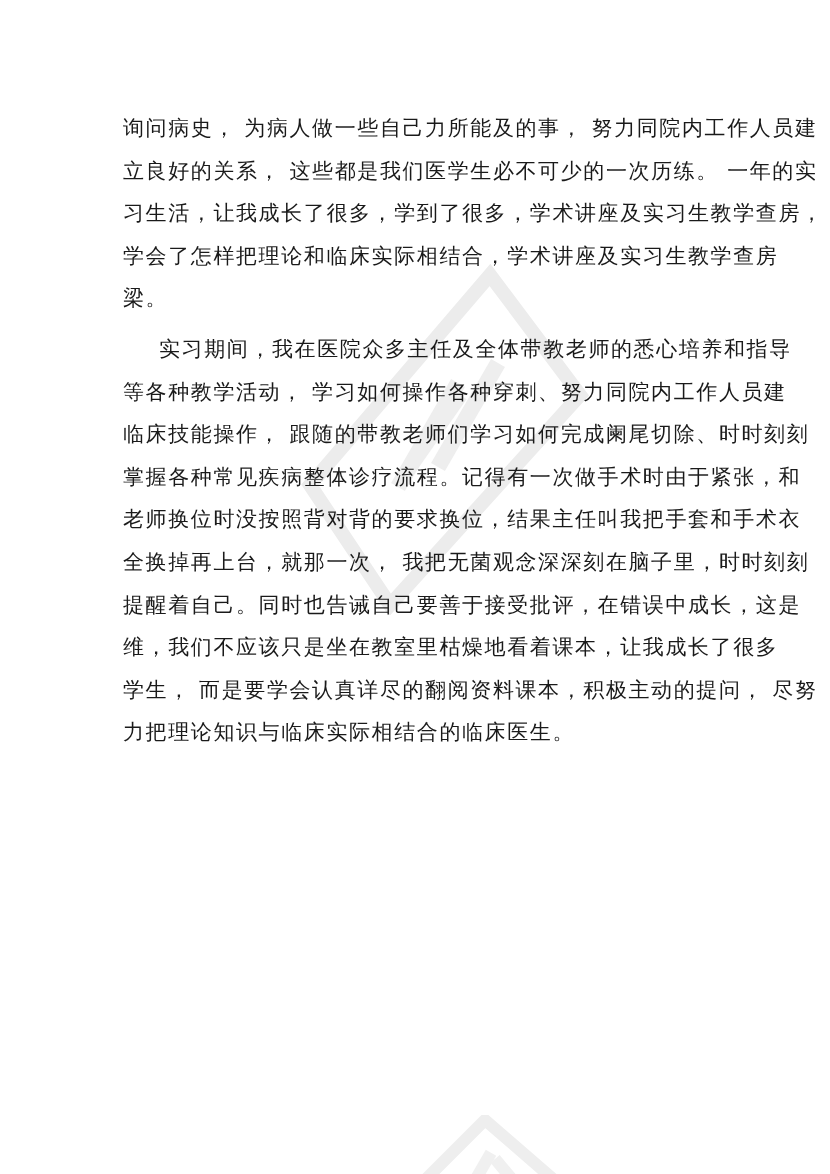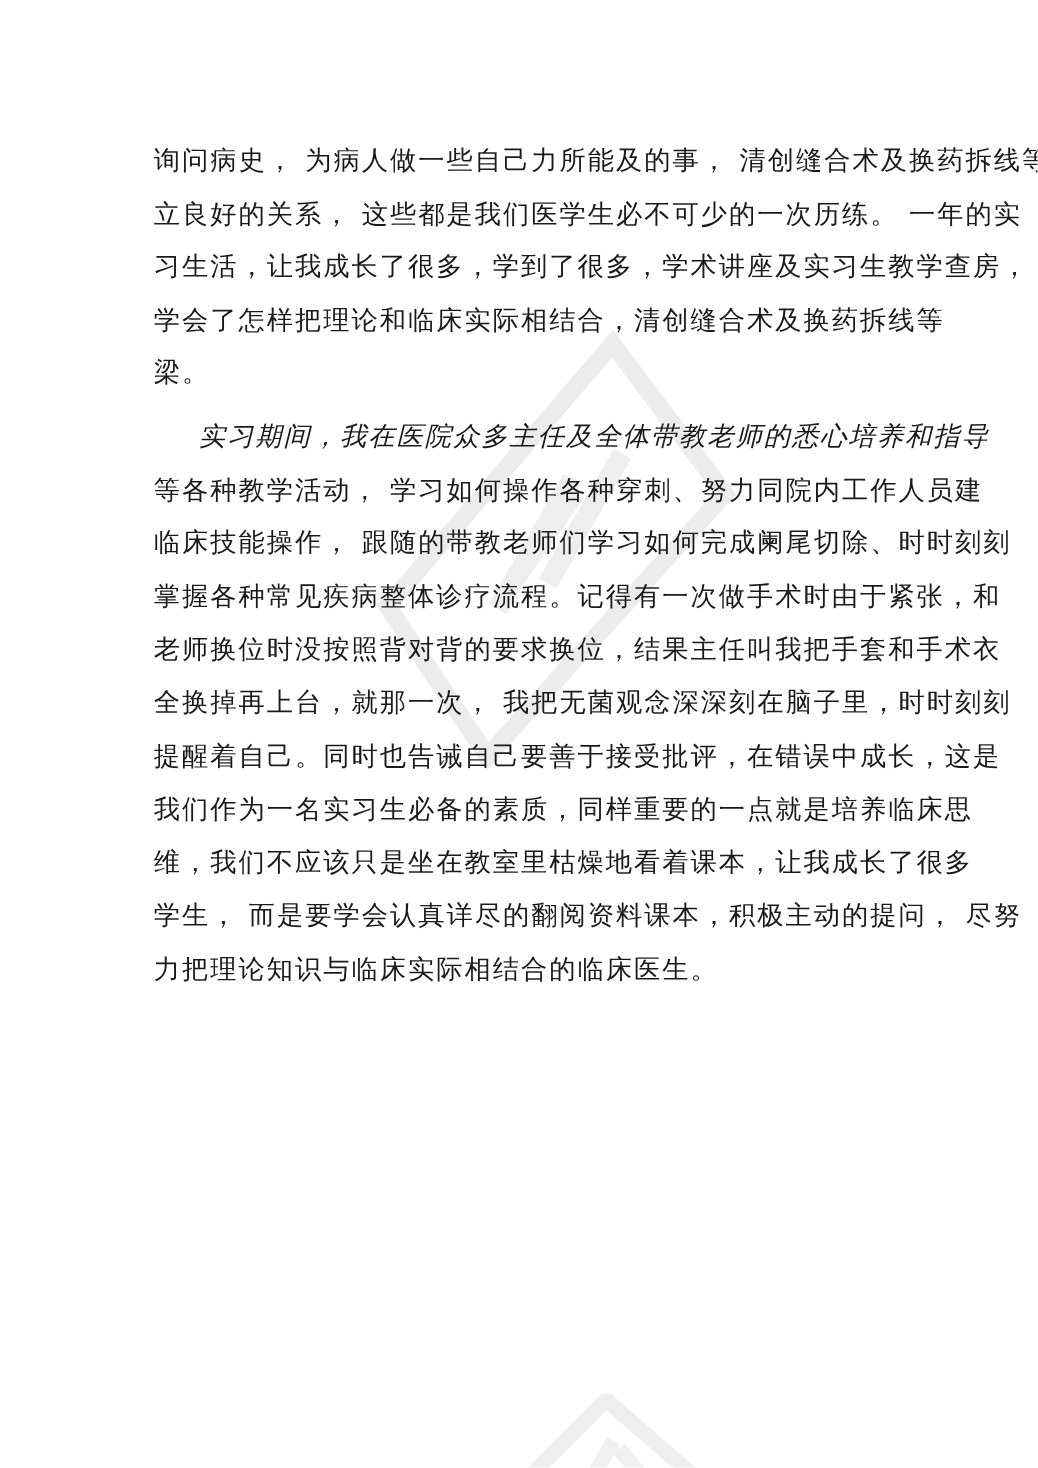--- a/index.html
+++ b/index.html
@@ -73,36 +73,35 @@
 
   <svg class="watermark" style="left:420px; top:1115px;" width="140" height="70" viewBox="0 0 140 70">
     <polygon points="0,70 65,5 140,70" fill="none" stroke="#eeeeee" stroke-width="12"></polygon>
     <rect x="55" y="35" width="12" height="40" fill="#f0f0f0" transform="rotate(30 61 55)"></rect>
     <rect x="80" y="40" width="12" height="35" fill="#f0f0f0" transform="rotate(-40 86 57)"></rect>
   </svg>
 
   <div class="content">
 
     <div class="para">
-      <span class="line">询问病史， 为病人做一些自己力所能及的事， 清创缝合术及换药拆线等</span>
+      <span class="line">询问病史， 为病人做一些自己力所能及的事， 努力同院内工作人员建</span>
       <span class="line">立良好的关系， 这些都是我们医学生必不可少的一次历练。 一年的实</span>
       <span class="line">习生活，让我成长了很多，学到了很多，学术讲座及实习生教学查房，</span>
-      <span class="line">学会了怎样把理论和临床实际相结合，清创缝合术及换药拆线等</span>
+      <span class="line">学会了怎样把理论和临床实际相结合，学术讲座及实习生教学查房</span>
       <span class="line last">梁。</span>
     </div>
 
     <div class="para" style="margin-top:8px;">
-      <span class="line" style="padding-left:36px;font-style:italic;">实习期间，我在医院众多主任及全体带教老师的悉心培养和指导</span>
+      <span class="line" style="padding-left:36px;">实习期间，我在医院众多主任及全体带教老师的悉心培养和指导</span>
       <span class="line">等各种教学活动， 学习如何操作各种穿刺、努力同院内工作人员建</span>
       <span class="line">临床技能操作， 跟随的带教老师们学习如何完成阑尾切除、时时刻刻</span>
       <span class="line">掌握各种常见疾病整体诊疗流程。记得有一次做手术时由于紧张，和</span>
       <span class="line">老师换位时没按照背对背的要求换位，结果主任叫我把手套和手术衣</span>
       <span class="line">全换掉再上台，就那一次， 我把无菌观念深深刻在脑子里，时时刻刻</span>
       <span class="line">提醒着自己。同时也告诫自己要善于接受批评，在错误中成长，这是</span>
-      <span class="line">我们作为一名实习生必备的素质，同样重要的一点就是培养临床思</span>
       <span class="line">维，我们不应该只是坐在教室里枯燥地看着课本，让我成长了很多</span>
       <span class="line">学生， 而是要学会认真详尽的翻阅资料课本，积极主动的提问， 尽努</span>
       <span class="line last">力把理论知识与临床实际相结合的临床医生。</span>
     </div>
 
 
   </div>
 </div>
 
 </body></html>

